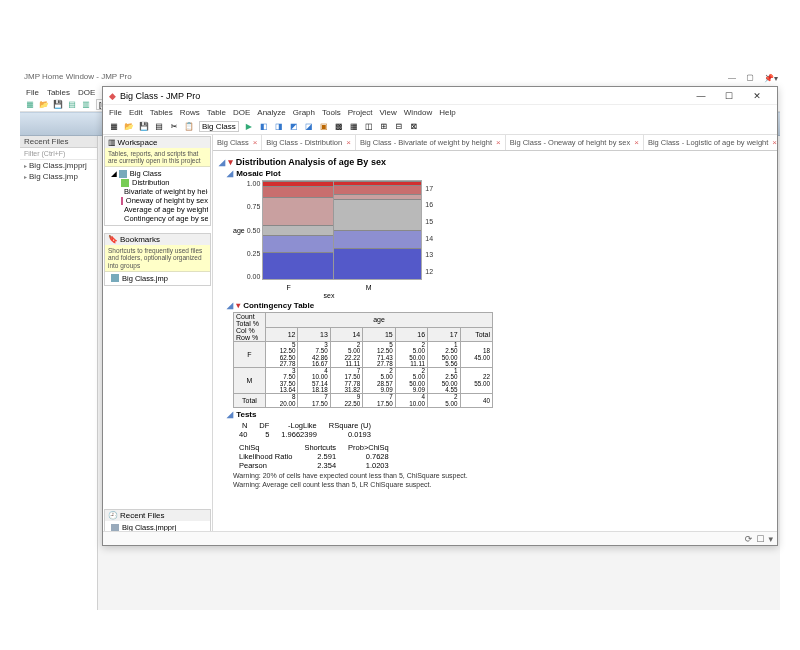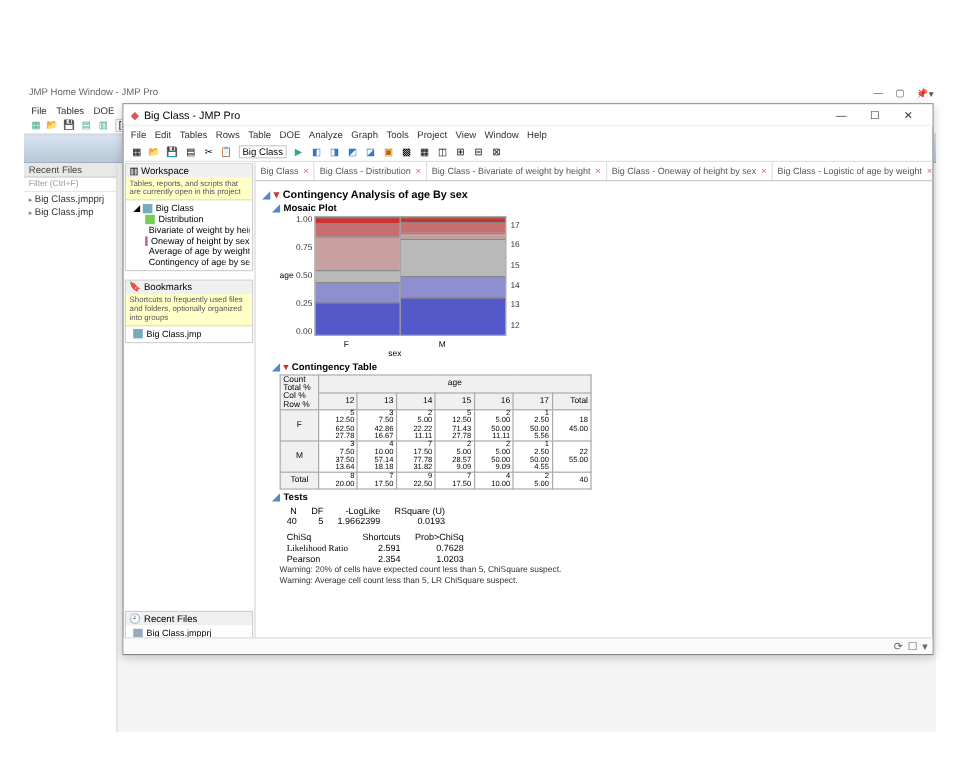--- a/index.html
+++ b/index.html
@@ -264,21 +264,21 @@
               <div class="tab">
                   <span>Big Class - Logistic of age by weight</span>
                   <span class="x">×</span>
                 </div>
 
             </div>
             <div class="report-body">
               <div class="sec-title">
                   <span class="disclose">◢</span>
                   <span style="color:#c33;margin-right:3px;">▾</span>
-                  <span>Contingency Analysis of age By sex</span>
+                  <span>Distribution Analysis of age By sex</span>
                 </div>
               <div class="sub-title">
                   <span class="disclose">◢</span>
                   <span>Mosaic Plot</span>
                 </div>
 
               <div class="mosaic-wrap">
                 <span class="mosaic-ylab" style="align-self:center;">age</span>
                 <div class="mosaic-y">
                   <span>1.00</span>
@@ -524,21 +524,21 @@
               </tbody>
                 </table>
               <table class="tests" style="margin-top:4px;">
                 <tbody>
                     <tr>
                       <th class="testhead" style="text-align:left;">ChiSq</th>
                       <th class="testhead">Shortcuts</th>
                       <th class="testhead">Prob&gt;ChiSq</th>
                     </tr>
                 <tr>
-                      <td style="text-align:right;font-family:Liberation Serif, serif;">Likelihood Ratio</td>
+                      <td style="text-align:right;">Likelihood Ratio</td>
                       <td>2.591</td>
                       <td>0.7628</td>
                     </tr>
                 <tr>
                       <td style="text-align:left;">Pearson</td>
                       <td>2.354</td>
                       <td>1.0203</td>
                     </tr>
               </tbody>
                 </table>

